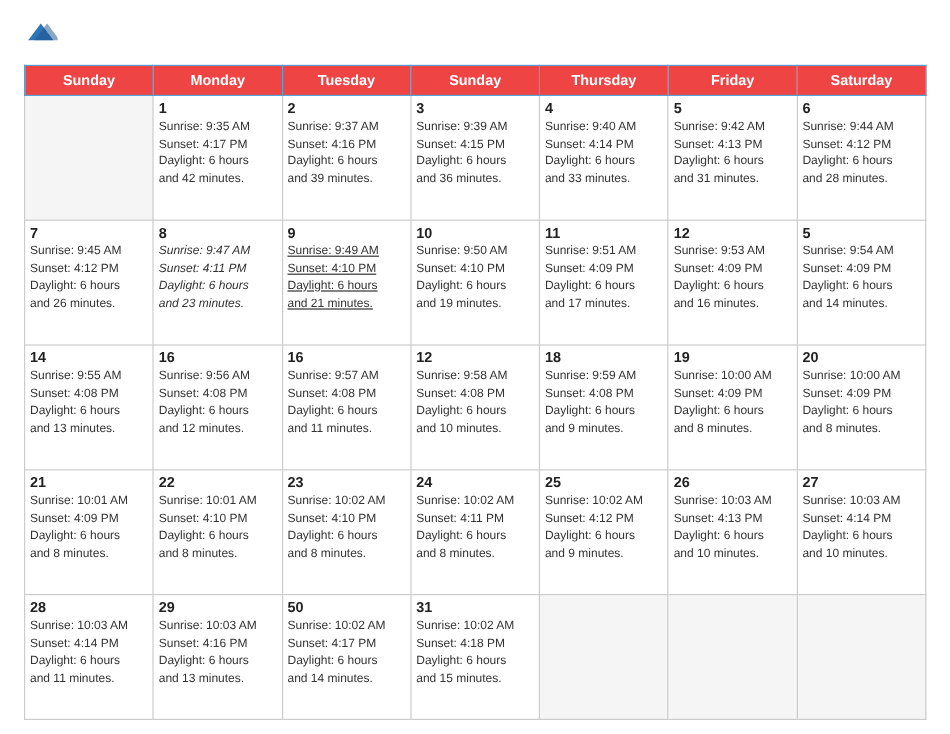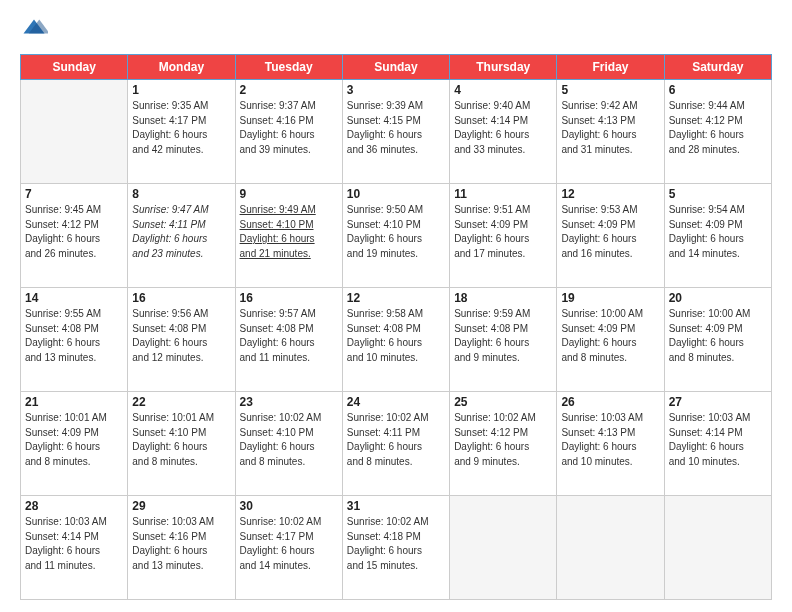--- a/index.html
+++ b/index.html
@@ -335,21 +335,21 @@
 and 11 minutes.</div>
           </td>
           <td>
             <span class="day-num">29</span>
             <div class="day-info" style="white-space: pre-line;">Sunrise: 10:03 AM
 Sunset: 4:16 PM
 Daylight: 6 hours
 and 13 minutes.</div>
           </td>
           <td>
-            <span class="day-num">30</span>
+            <span class="day-num">50</span>
             <div class="day-info" style="white-space: pre-line;">Sunrise: 10:02 AM
 Sunset: 4:17 PM
 Daylight: 6 hours
 and 14 minutes.</div>
           </td>
           <td>
             <span class="day-num">31</span>
             <div class="day-info" style="white-space: pre-line;">Sunrise: 10:02 AM
 Sunset: 4:18 PM
 Daylight: 6 hours

